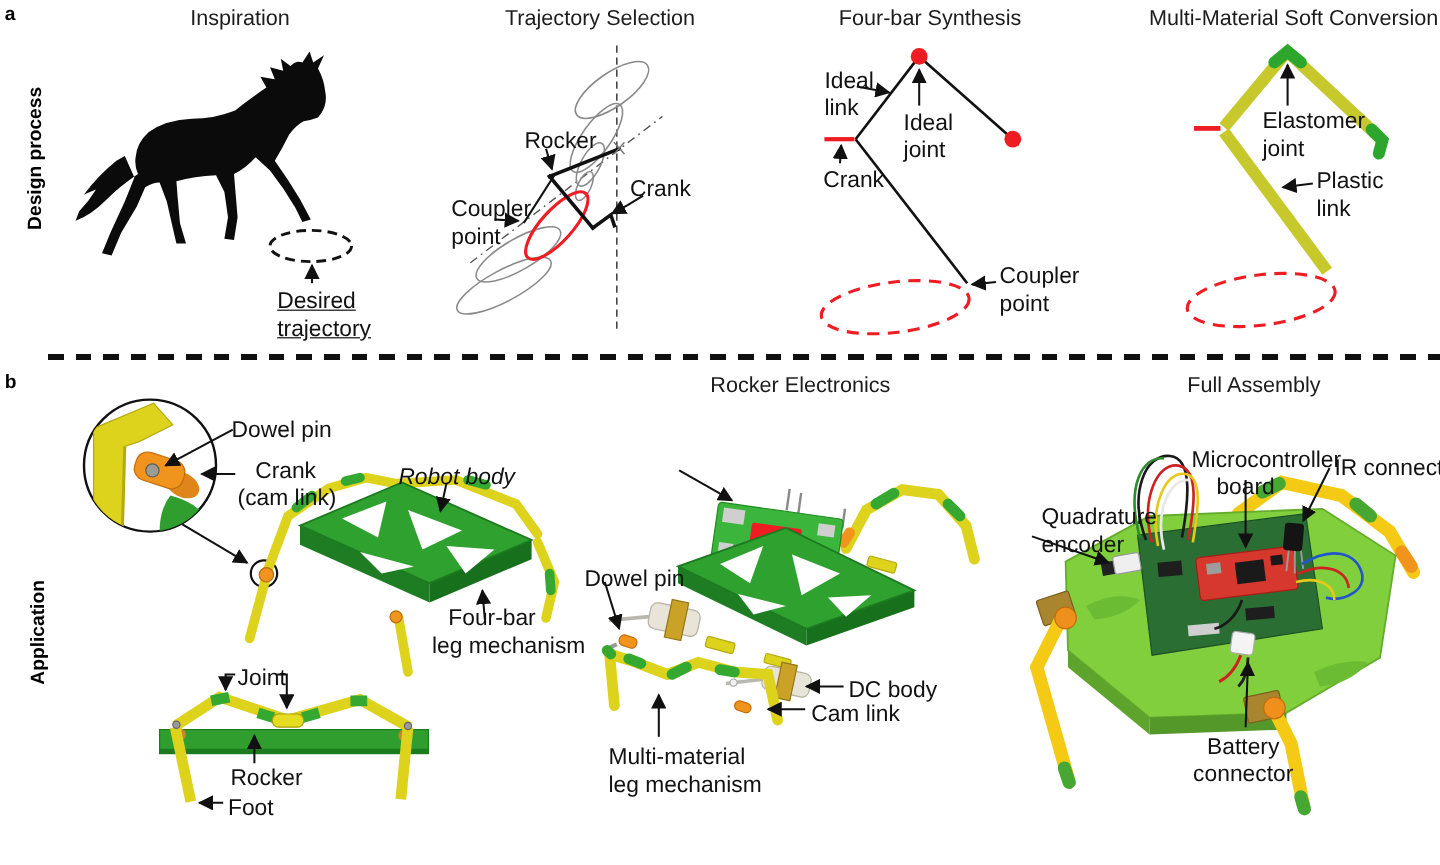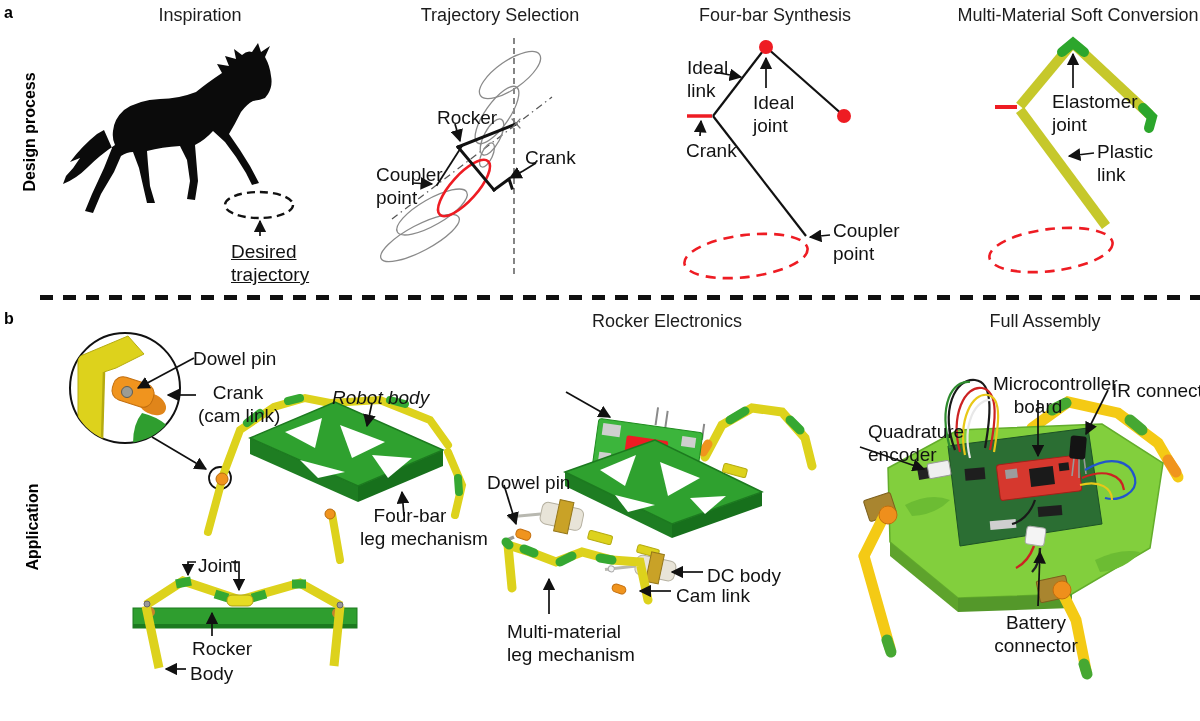--- a/index.html
+++ b/index.html
@@ -193,21 +193,21 @@
     <path d="M231,562 L239,562 L239,590" fill="none" stroke="#111" stroke-width="1.7" marker-end="url(#ar5)"></path>
     <line x1="212" y1="636" x2="212" y2="613" stroke="#111" stroke-width="1.7" marker-end="url(#ar5)"></line>
     <line x1="186" y1="669" x2="166" y2="669" stroke="#111" stroke-width="1.7" marker-end="url(#ar5)"></line>
   </svg>
   <div class="lbl" style="left:193px;top:347px;">Dowel pin</div>
   <div class="lbl c" style="left:198px;top:381px;width:80px;">Crank<br>(cam link)</div>
   <div class="lbl" style="left:332px;top:386px;font-style:italic;">Robot body</div>
   <div class="lbl c" style="left:360px;top:504px;width:100px;">Four-bar<br>leg mechanism</div>
   <div class="lbl" style="left:198px;top:554px;">Joint</div>
   <div class="lbl" style="left:192px;top:637px;">Rocker</div>
-  <div class="lbl" style="left:190px;top:662px;">Body</div>
+  <div class="lbl" style="left:190px;top:662px;">Foot</div>
 
   <svg style="left:455px;top:335px;" width="365" height="330" viewBox="455 335 365 330">
     <defs>
         <marker id="ar6" viewBox="0 0 10 10" refX="9" refY="5" markerWidth="7.5" markerHeight="7.5" orient="auto-start-reverse">
           <path d="M0,0L10,5L0,10z" fill="#111"></path>
         </marker>
       </defs>
 
     <g fill="none" stroke-linecap="round">
       <path d="M705,457 L722,425 L752,408 L782,412 L805,438 L812,466" stroke="#ddd21c" stroke-width="9"></path>

